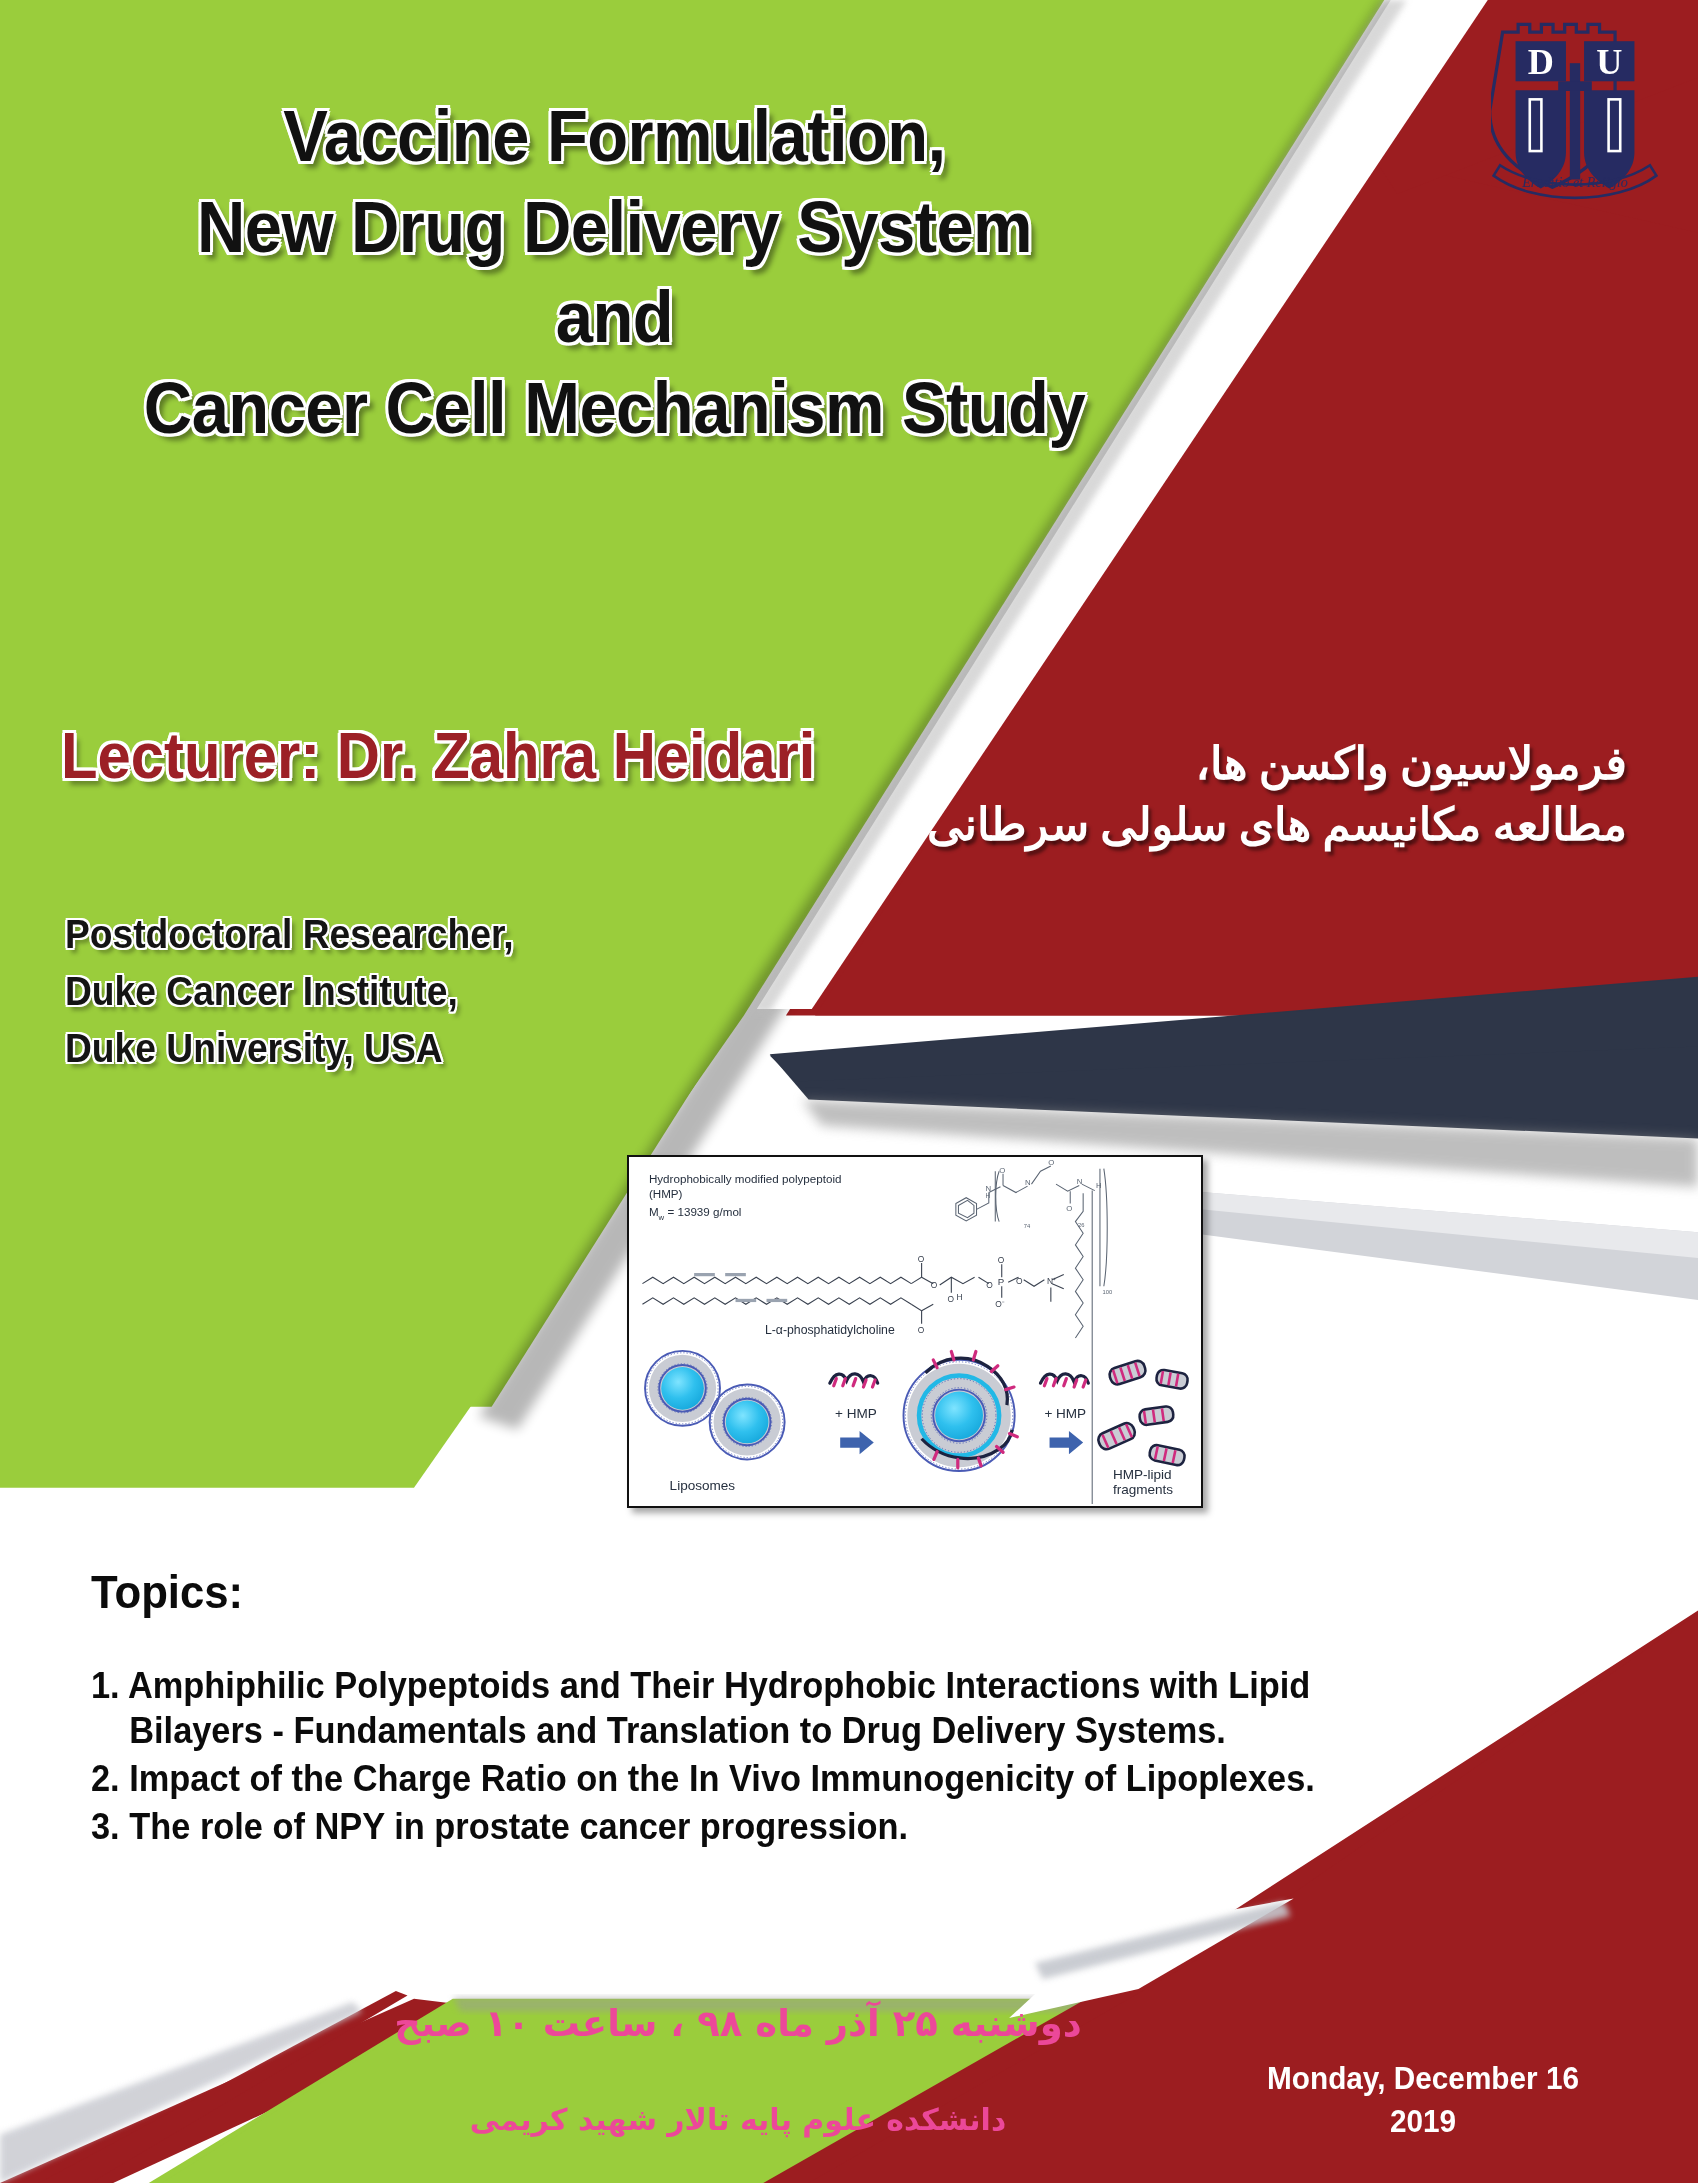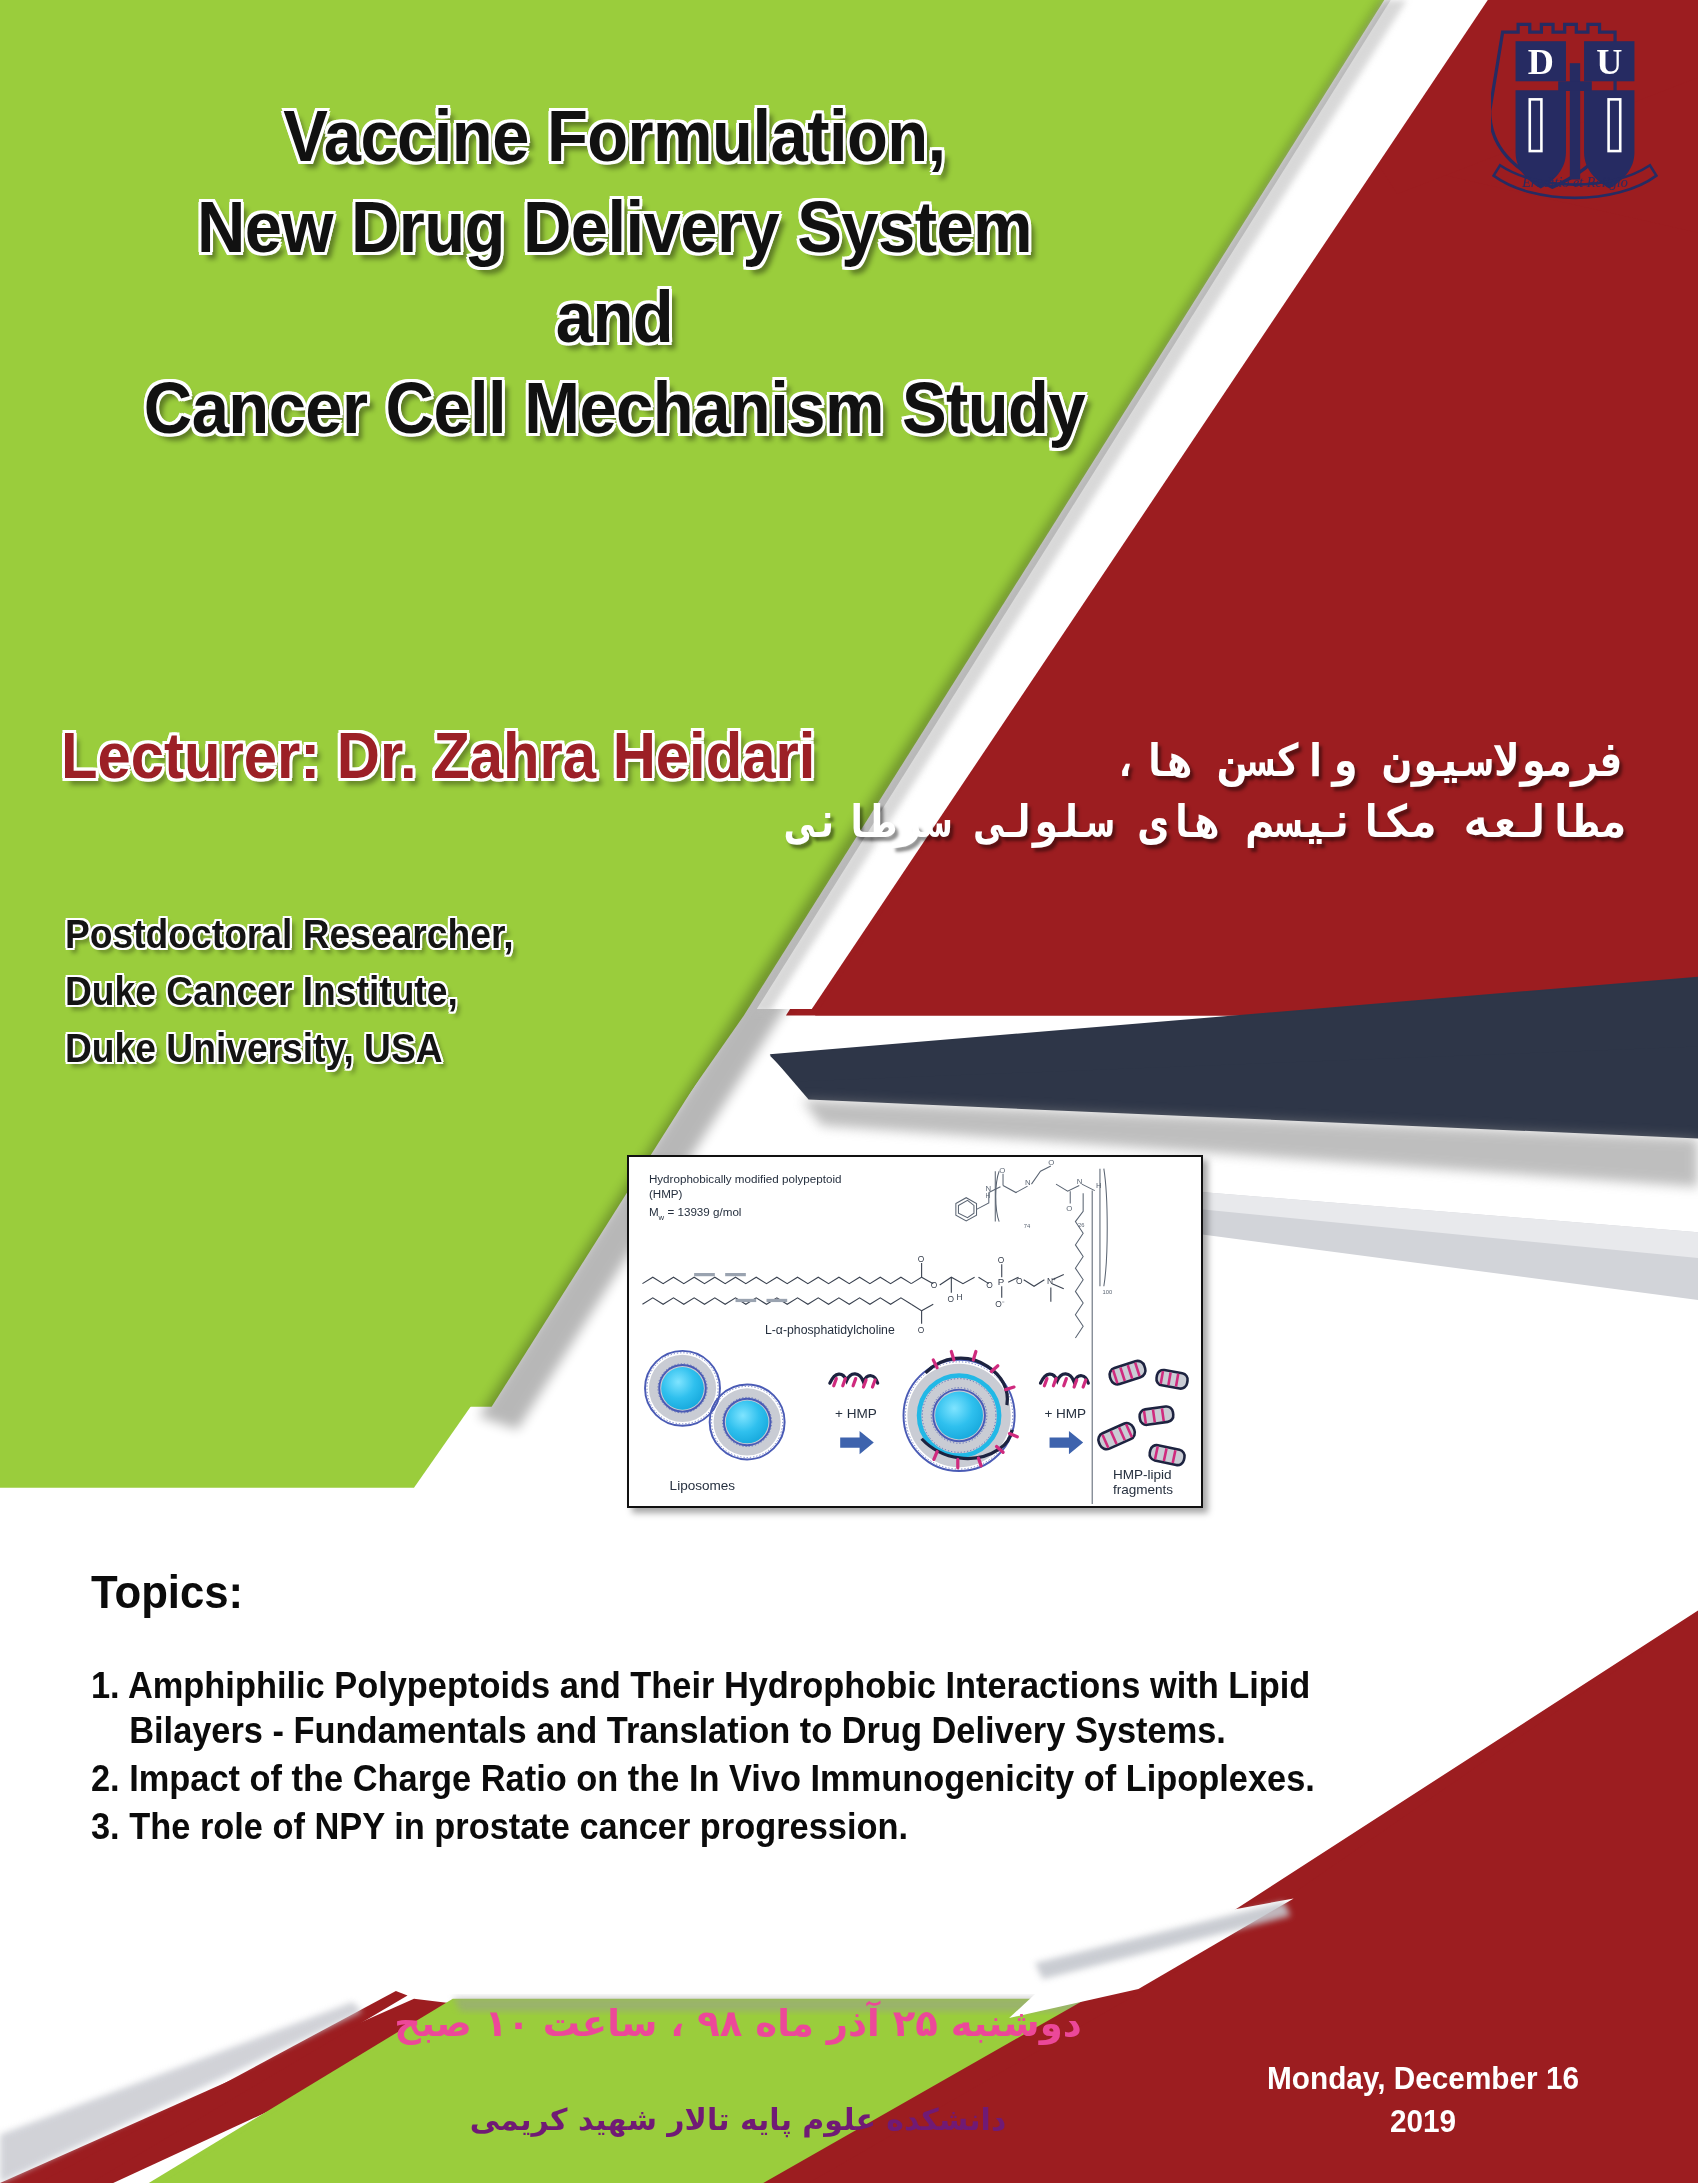--- a/index.html
+++ b/index.html
@@ -70,21 +70,21 @@
       -2.3px 0 0 #ffffff, 2.3px 0 0 #ffffff,
        0 -2.3px 0 #ffffff, 0 2.3px 0 #ffffff,
        4.5px 5.2px 4.5px rgba(0,0,0,0.35);
   }
   .affiliation div{white-space:nowrap;}
 
   
   .fa-title{
     position:absolute;right:71px;top:734px;z-index:22;
     text-align:right;direction:rtl;
-    font-family:Liberation Mono, monospace;
+    font-family:Liberation Serif, serif;
     font-weight:bold;font-size:45px;line-height:1.36;
     color:#ffffff;
     text-shadow:3.2px 3.9px 3.2px rgba(0,0,0,0.45);
     white-space:nowrap;
   }
 
   
   .figure-box{
     position:absolute;left:627px;top:1155px;
     width:576px;height:353px;
@@ -111,21 +111,21 @@
   .fa-date{
     position:absolute;left:311px;top:2002px;width:854px;z-index:24;
     direction:rtl;text-align:center;
     font-family:"DejaVu Sans",sans-serif;
     font-weight:bold;font-size:37px;color:#ec4899;white-space:nowrap;
   }
   .fa-venue{
     position:absolute;left:311px;top:2102px;width:854px;z-index:24;
     direction:rtl;text-align:center;
     font-family:"DejaVu Sans",sans-serif;
-    font-weight:bold;font-size:30px;color:#701a75;white-space:nowrap;
+    font-weight:bold;font-size:30px;color:#ec4899;white-space:nowrap;
   }
   .en-date{
     position:absolute;left:1229px;top:2057px;width:388px;z-index:24;
     text-align:center;font-weight:bold;font-size:32px;line-height:1.35;color:#ffffff;
     transform:scaleX(0.93);transform-origin:center top;
   }
 </style>
 </head>
 <body>
 

